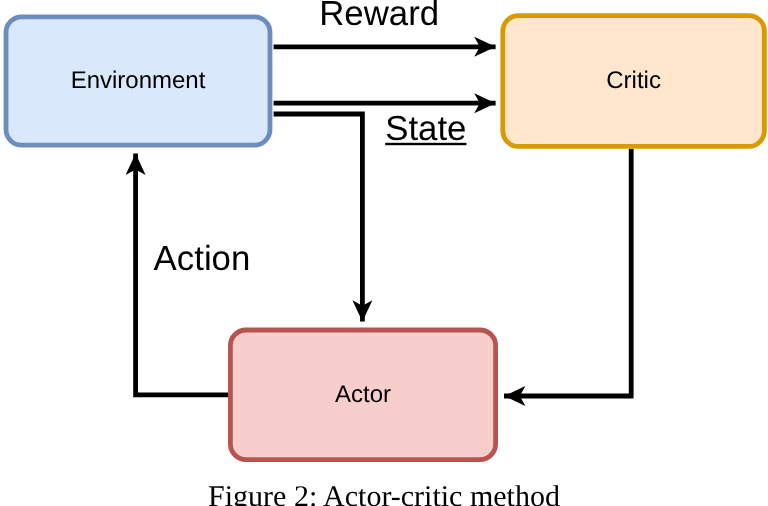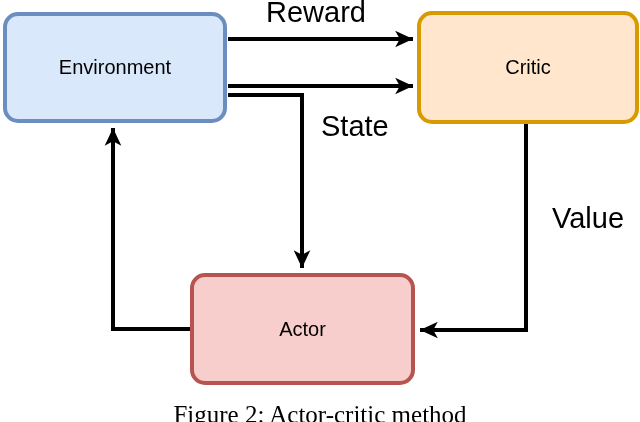--- a/index.html
+++ b/index.html
@@ -38,21 +38,21 @@
     pointer-events: none;
   }
   .edge-label {
     position: absolute;
     font-size: 29px;
     line-height: 32px;
     color: #000000;
     white-space: nowrap;
   }
   #label-reward { left: 266px; top: -4px; }
-  #label-state  { left: 321px; top: 110px; }
+  #label-state  { left: 321px; top: 92px; text-decoration: underline; }
   #label-action { left: 128px; top: 200px; }
   #label-value  { left: 552px; top: 202px; }
 
   #figure-caption {
     position: absolute;
     left: 0;
     top: 400px;
     width: 640px;
     text-align: center;
     font-family: "Liberation Serif", serif;
@@ -94,18 +94,18 @@
   </div>
 
   <div id="node-actor" class="node" style="background-color: rgb(248, 206, 204); border-color: rgb(184, 84, 80);">
     <span>Actor</span>
   </div>
 
   <div id="label-reward" class="edge-label">Reward</div>
 
   <div id="label-state" class="edge-label">State</div>
 
+  <div id="label-action" class="edge-label">Action</div>
 
-  <div id="label-value" class="edge-label">Value</div>
 
   <div id="figure-caption">Figure 2: Actor-critic method</div>
 
 </div>
 
 </body></html>

